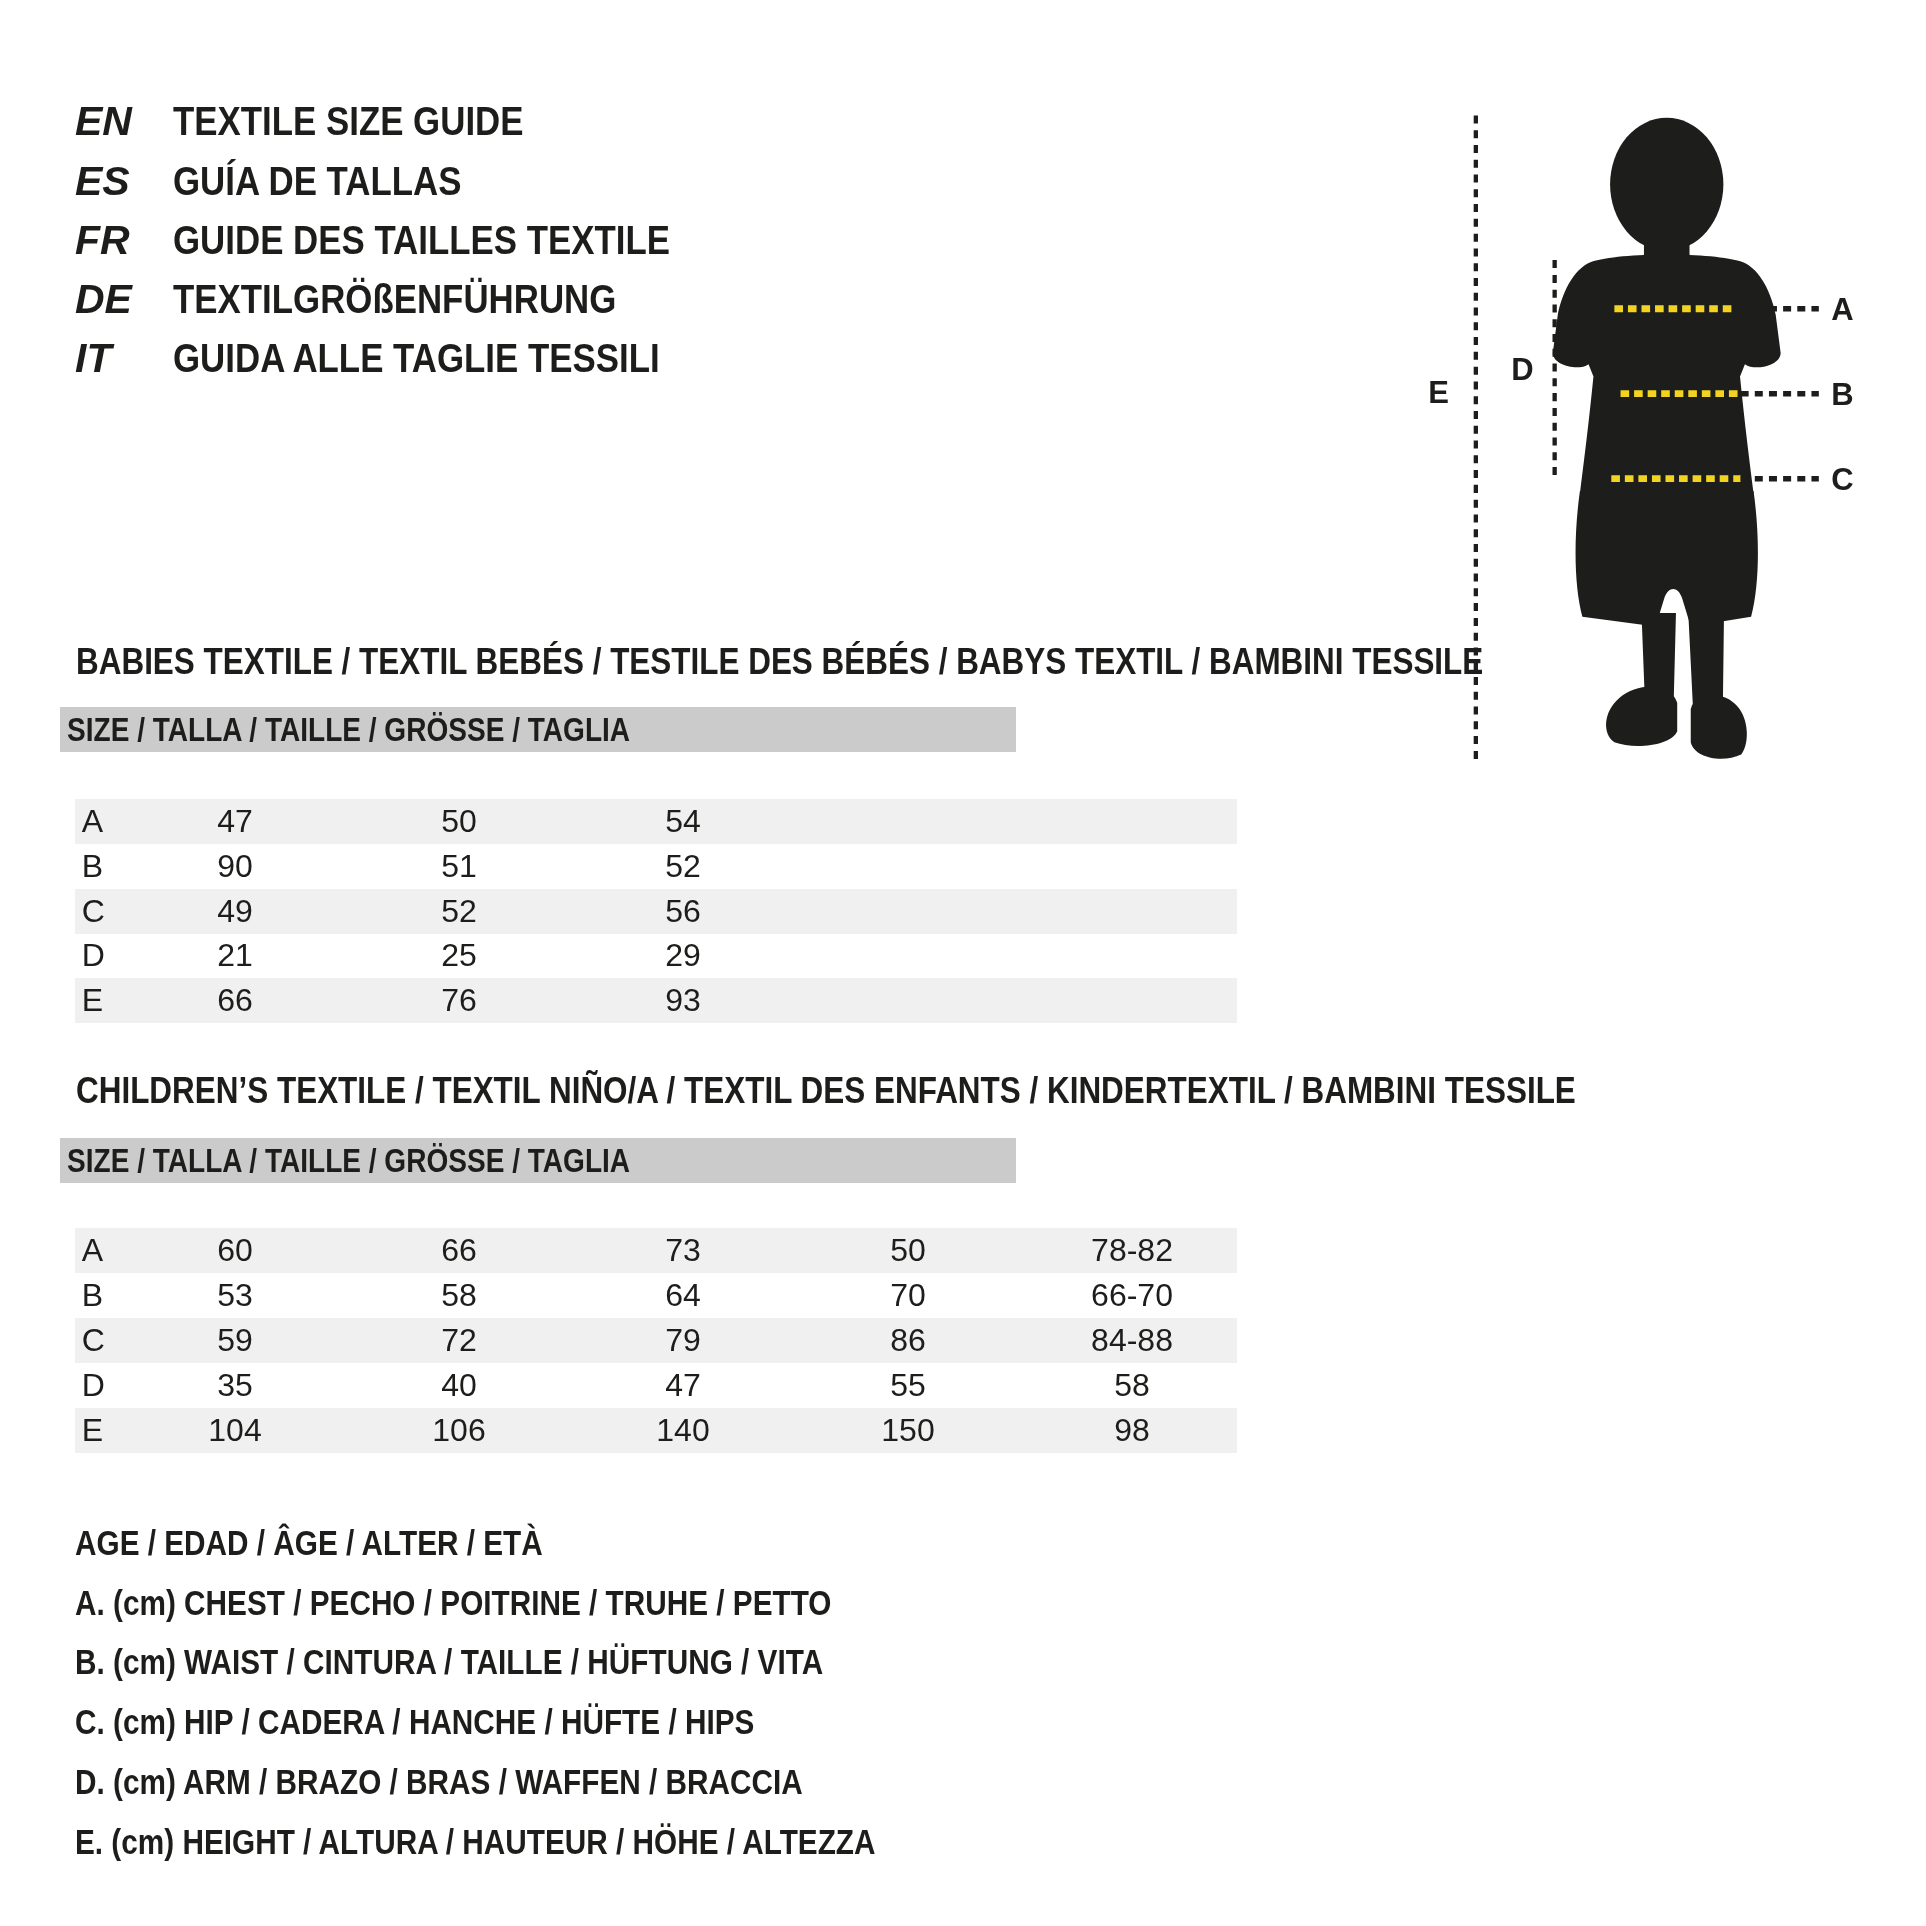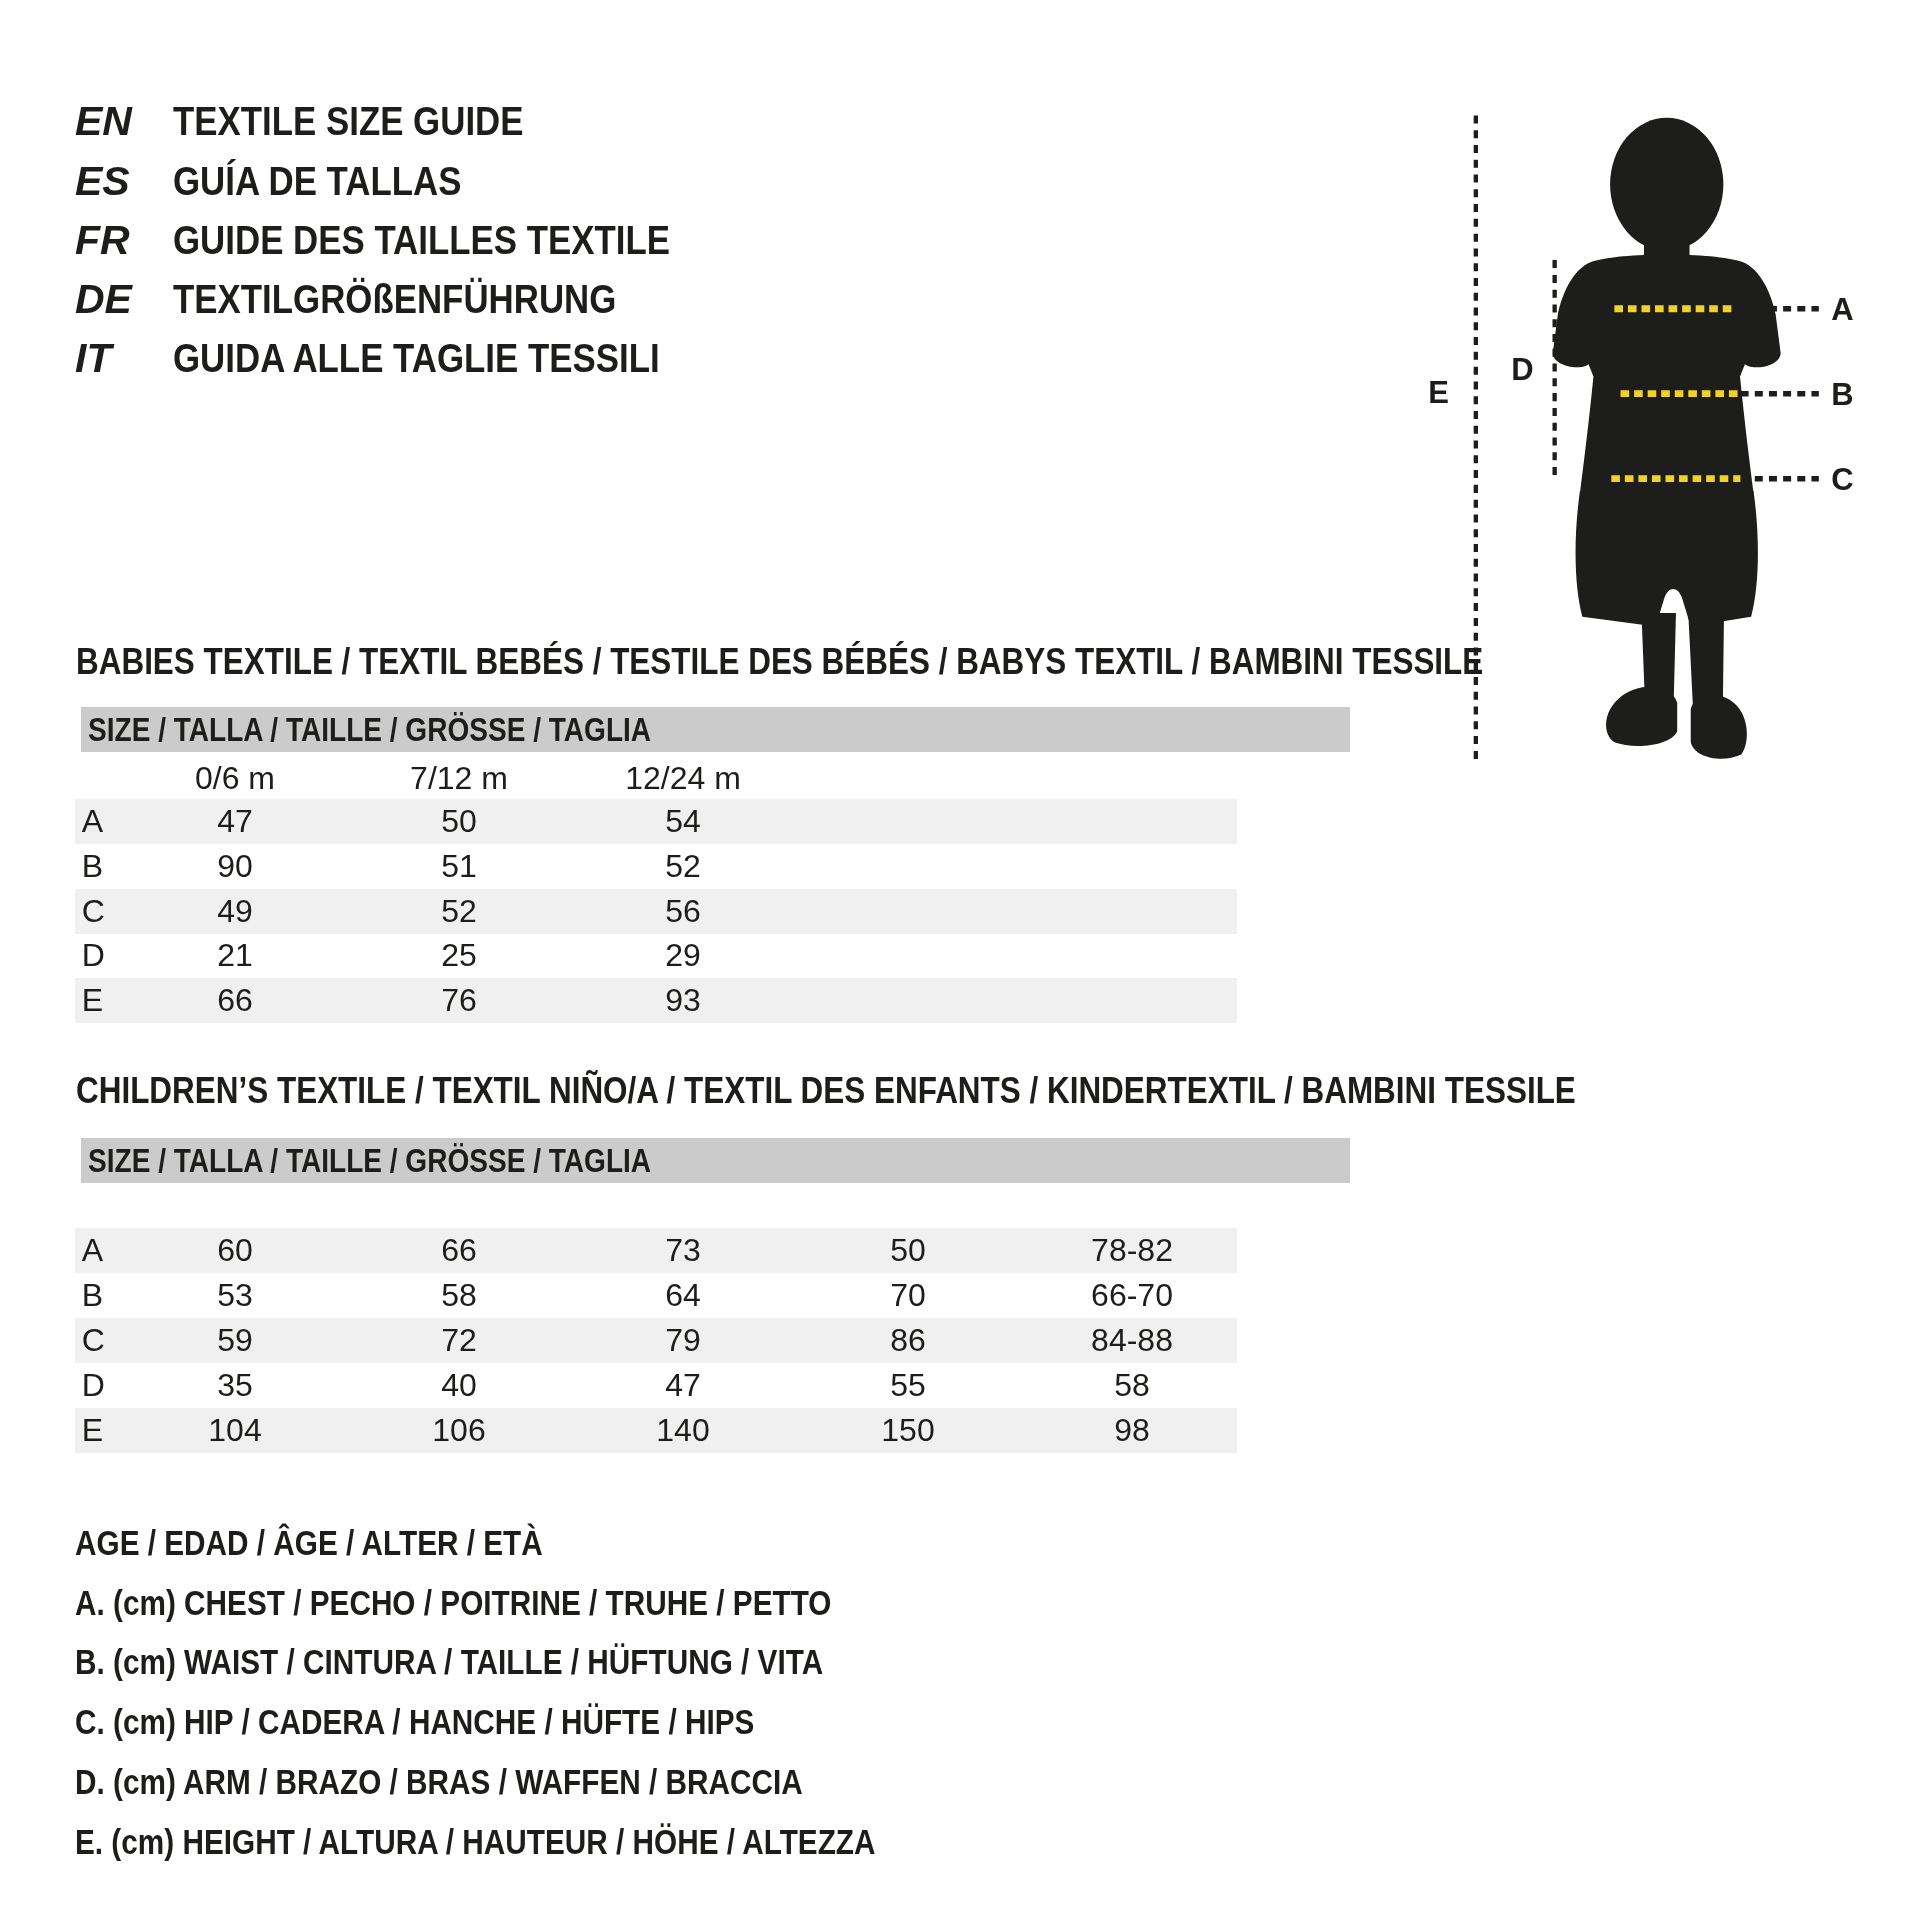--- a/index.html
+++ b/index.html
@@ -17,21 +17,21 @@
   }
   .abs{position:absolute;}
   .cond{transform:scaleX(0.85);transform-origin:left center;white-space:nowrap;}
   
   .lang-row{position:absolute;left:0;top:0;height:43px;line-height:43px;font-size:41px;font-weight:600;}
   .lang-code{position:absolute;left:75px;width:92px;font-style:italic;}
   .lang-title{position:absolute;left:173px;}
   
   .section-title{position:absolute;left:76px;font-size:37px;font-weight:600;line-height:41px;}
   
-  .size-bar{position:absolute;left:81px;width:1269px;height:45px;background:var(--bar-gray);}
+  .size-bar{position:absolute;left:60px;width:956px;height:45px;background:var(--bar-gray);}
   .size-bar span{display:inline-block;margin-left:6.8px;line-height:45px;font-size:33px;font-weight:600;}
   .trow{position:absolute;left:75px;width:1162px;height:45px;}
   .trow.stripe{background:var(--stripe-gray);}
   .trow .rlabel{position:absolute;left:6.8px;top:0;height:45px;line-height:45px;font-size:32px;font-weight:500;}
   .cell{position:absolute;top:0;width:136px;height:45px;line-height:45px;text-align:center;font-size:32px;font-weight:500;}
   .c0{left:92px}.c1{left:316px}.c2{left:540px}.c3{left:765px}.c4{left:989px}
   
   .legend-line{position:absolute;left:75px;font-size:35px;font-weight:600;line-height:38px;}
   
   .fig-label{position:absolute;width:43px;text-align:center;font-size:31px;font-weight:700;line-height:35px;}
@@ -92,25 +92,20 @@
   </svg>
   <div class="fig-label" style="left:1821px;top:292px">A</div>
   <div class="fig-label" style="left:1821px;top:377px">B</div>
   <div class="fig-label" style="left:1821px;top:462px">C</div>
   <div class="fig-label" style="left:1501px;top:352px">D</div>
   <div class="fig-label" style="left:1417px;top:375px">E</div>
 
   <div class="section-title cond" style="top:641px">BABIES TEXTILE / TEXTIL BEBÉS / TESTILE DES BÉBÉS / BABYS TEXTIL / BAMBINI TESSILE</div>
   <div class="size-bar" style="top:707px">
     <span class="cond">SIZE / TALLA / TAILLE / GRÖSSE / TAGLIA</span>
-  </div>
-  <div class="trow" style="top:756px">
-    <span class="cell c0">0/6 m</span>
-    <span class="cell c1">7/12 m</span>
-    <span class="cell c2">12/24 m</span>
   </div>
   <div class="trow stripe" style="top:799px">
     <span class="rlabel">A</span>
     <span class="cell c0">47</span>
     <span class="cell c1">50</span>
     <span class="cell c2">54</span>
   </div>
   <div class="trow" style="top:844px">
     <span class="rlabel">B</span>
     <span class="cell c0">90</span>

